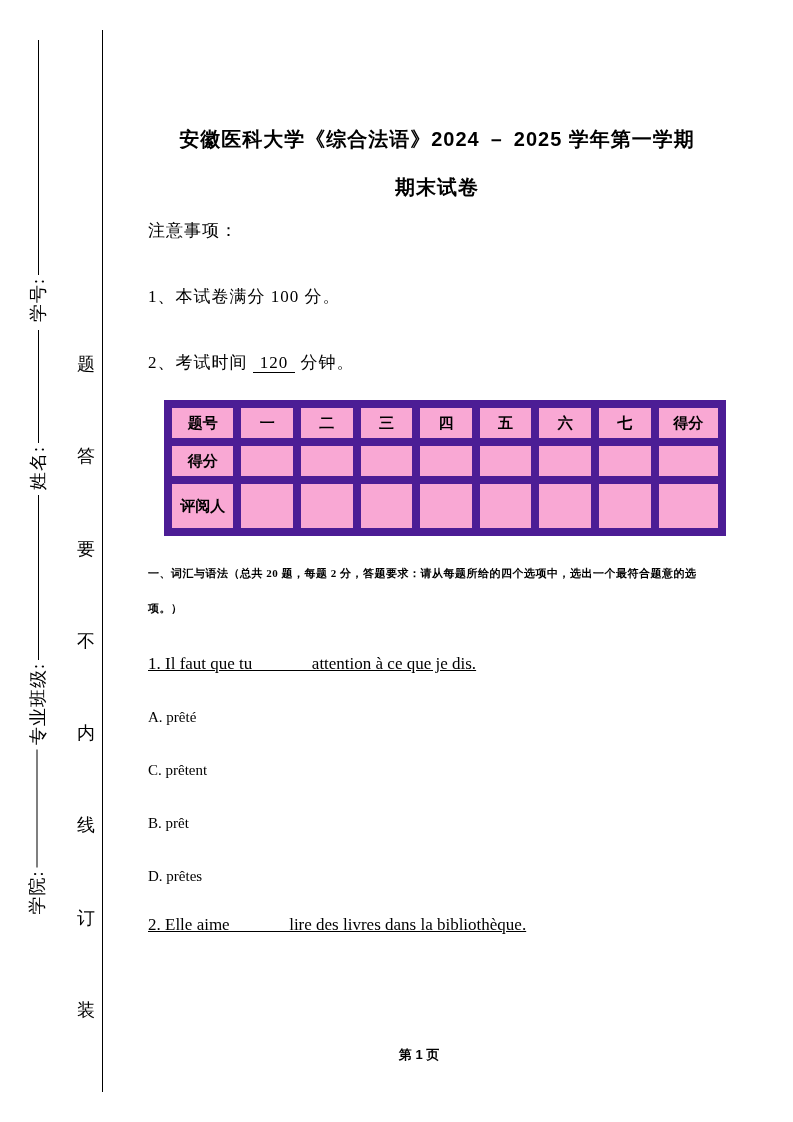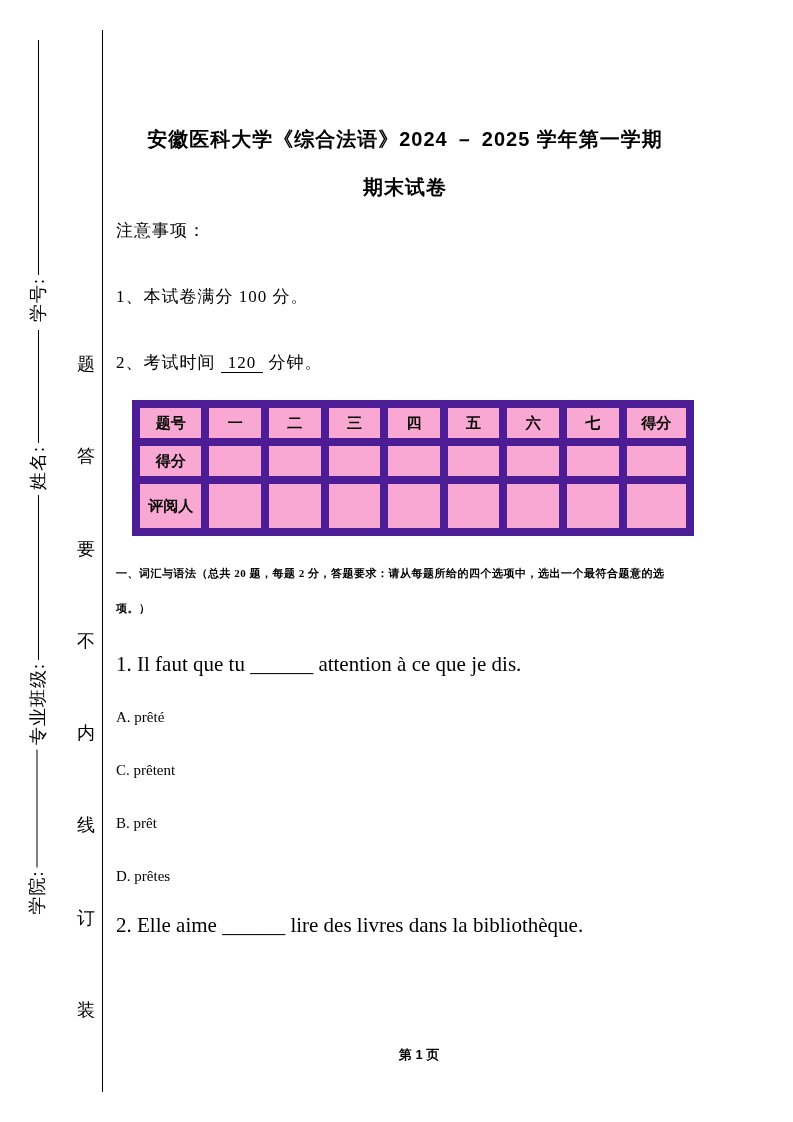--- a/index.html
+++ b/index.html
@@ -21,21 +21,21 @@
   }
   .vfield .vblank { flex:1; height:1px; background:#000; margin-left:3px; }
 
   .binding-col {
     position:absolute; left:74px; top:352px; height:670px; width:24px;
     display:flex; flex-direction:column; justify-content:space-between; align-items:center;
     font-size:18px;
   }
 
   
-  .content { position:absolute; left:116px; top:125px; width:578px; }
+  .content { position:absolute; left:148px; top:125px; width:578px; }
 
   .title1, .title2 {
     font-family:"Liberation Sans","DejaVu Sans",sans-serif;
     font-weight:700; font-size:20px; text-align:center; letter-spacing:1px;
     line-height:28px;
   }
   .title2 { margin-top:20px; }
 
   .info-line {
     margin-top:30px; padding-left:30px;
@@ -62,21 +62,21 @@
   table.score td.c0 { width:70px; }
   table.score td.c8 { width:68px; }
   table.score tr.r2 td { height:38px; }
   table.score tr.r3 td { height:52px;text-align:center; }
 
   .section-heading {
     margin-top:20px; font-weight:700; font-size:11px; line-height:35px;
     letter-spacing:0.5px;
   }
 
-  .question { margin-top:27px; font-size:21px; line-height:22px; }
+  .question { margin-top:27px; font-size:17px; line-height:22px;text-decoration:underline; }
   .option   { margin-top:31px; font-size:15px; line-height:22px; }
 
   .footer {
     position:absolute; left:130px; top:1046px; width:578px;
     text-align:center; font-weight:700; font-size:13px;
     font-family:"Liberation Sans","DejaVu Sans",sans-serif;
   }
 </style>
 </head>
 <body>

